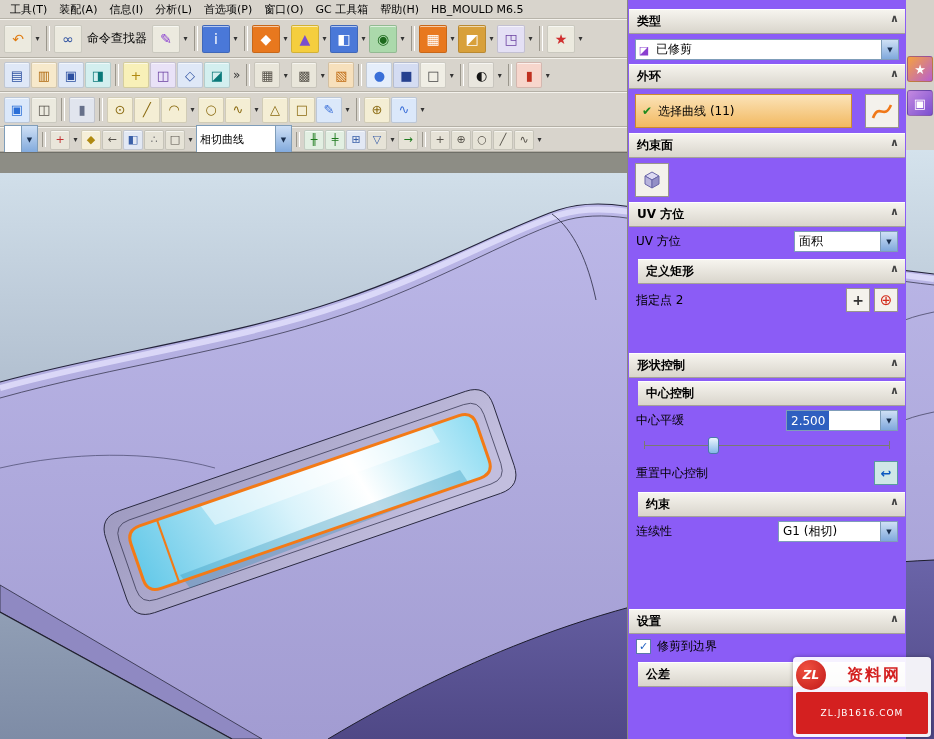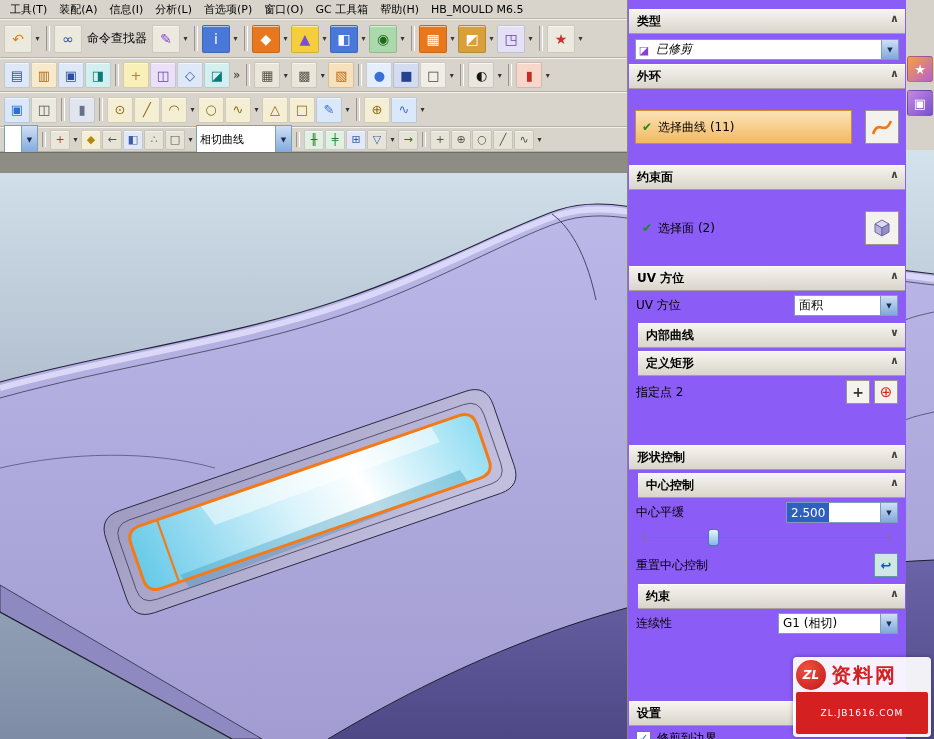--- a/index.html
+++ b/index.html
@@ -55,30 +55,30 @@
     border-left:1px solid #8a8880;box-sizing:border-box;padding-top:6px;overflow:hidden;z-index:4;font-size:12px;}
   .grp-hdr{position:relative;margin:3px 1px 0 1px;padding:3px 20px 3px 8px;font-weight:bold;font-size:12px;
     background:linear-gradient(#f6f4ee,#d9d5cc);border-top:1px solid #ffffff;border-bottom:1px solid #a5a198;cursor:default;}
   .grp-hdr.sub{margin-left:10px;}
   .chev{position:absolute;right:6px;top:2px;color:#444;font-size:11px;}
   .chev.up::after{content:"∧";}
   .chev.down::after{content:"∨";}
   .prow{display:flex;align-items:center;padding:4px 8px;gap:6px;}
   .plabel{white-space:nowrap;}
   .dd-field{height:21px;background:#fff;border:1px solid #7f9db9;display:flex;align-items:center;box-sizing:border-box;}
-  .type-field{margin:5px 7px 4px 7px;font-style:italic;}
+  .type-field{margin:5px 7px 4px 7px;}
   .dd-field.inline{margin-left:auto;}
   .w104{width:104px;} .w120{width:120px;}
   .dd-icon{width:16px;text-align:center;}
   .dd-icon::after{content:"◪";color:#8a3fd0;font-size:11px;}
   .dd-text{flex:1;padding:0 4px;white-space:nowrap;overflow:hidden;}
   .drop-btn{width:16px;align-self:stretch;background:linear-gradient(#cfe0f5,#7fa8dc);border-left:1px solid #7f9db9;
     display:flex;align-items:center;justify-content:center;}
   .drop-btn::after{content:"▼";font-size:7px;color:#1a3050;}
-  .sel-row{margin:21px 7px;display:flex;gap:13px;align-items:stretch;}
+  .sel-row{margin:5px 7px;display:flex;gap:13px;align-items:stretch;}
   .sel-list{flex:1;display:flex;align-items:center;gap:6px;padding:6px 6px;border:1px solid transparent;}
   .sel-list.hl{background:linear-gradient(#fbe3b8,#f2b961);border:1px solid #cd8a2e;}
   .check::after{content:"✔";color:#1d8a1d;font-weight:bold;font-size:12px;}
   .icon-btn-lg{width:32px;height:32px;background:#f4f2ec;border:1px solid #9a968c;
     display:flex;align-items:center;justify-content:center;flex:none;}
   .btns{margin-left:auto;display:flex;gap:4px;}
   .icon-btn-sm{width:22px;height:22px;background:#f4f2ec;border:1px solid #9a968c;
     display:flex;align-items:center;justify-content:center;flex:none;}
   .pt-plus::after{content:"+";font-weight:bold;font-size:14px;color:#333;}
   .pt-target::after{content:"⊕";font-size:15px;color:#d22a1a;}
@@ -95,24 +95,24 @@
   .slider-handle{position:absolute;left:26%;top:0;width:9px;height:15px;border-radius:3px;
     background:linear-gradient(#eaf5fd,#85b7e8);border:1px solid #4a7aa8;}
   .cb{width:13px;height:13px;background:#fff;border:1px solid #5a7aa8;display:flex;align-items:center;
     justify-content:center;flex:none;}
   .cb::after{content:"✓";color:#2060c0;font-size:11px;font-weight:bold;}
   .sp34{height:34px;} .sp60{height:60px;}
 
   
   .watermark{position:absolute;right:3px;bottom:2px;width:132px;z-index:9;background:rgba(255,255,255,.92);
     border-radius:4px;padding:3px;box-shadow:0 0 4px rgba(0,0,0,.35);}
-  .wm-top{display:flex;align-items:center;gap:5px;}
+  .wm-top{display:flex;align-items:center;gap:21px;}
   .wm-logo{width:30px;height:30px;border-radius:50%;background:radial-gradient(circle at 35% 30%,#f05040,#c01818);
     color:#fff;display:flex;align-items:center;justify-content:center;font-weight:bold;font-style:italic;font-size:12px;flex:none;}
-  .wm-site{color:#d42020;font-size:20px;font-weight:bold;letter-spacing:2px;white-space:nowrap;font-family:Liberation Serif, serif;}
+  .wm-site{color:#d42020;font-size:16px;font-weight:bold;letter-spacing:2px;white-space:nowrap;font-family:Liberation Serif, serif;}
   .wm-domain{background:#d42020;color:#fff;font-size:9px;text-align:center;border-radius:2px;
     margin-top:2px;padding:16px 0;letter-spacing:1px;}
 </style>
 </head>
 <body>
 
 <div class="app">
 
   <svg class="viewport" viewBox="0 150 934 589" preserveAspectRatio="none">
     <defs>
@@ -329,24 +329,20 @@
           <path d="M3 19 C9 3,14 22,21 6" fill="none" stroke="#f07818" stroke-width="2.6"></path>
         </svg>
       </div>
     </div>
 
     <div class="grp-hdr">
       <span class="hdr-text">约束面</span>
       <span class="chev up"></span>
     </div>
     <div class="sel-row">
-      <div class="sel-list">
-        <span class="check"></span>
-        <span>选择面 (2)</span>
-      </div>
       <div class="icon-btn-lg">
         <svg width="24" height="24" viewBox="0 0 24 24">
           <polygon points="5,8 12,4 19,8 12,12" fill="#dcd9f2" stroke="#6a66a8" stroke-width="1"></polygon>
           <polygon points="5,8 12,12 12,20 5,16" fill="#b8b4dd" stroke="#6a66a8" stroke-width="1"></polygon>
           <polygon points="19,8 12,12 12,20 19,16" fill="#938fc6" stroke="#6a66a8" stroke-width="1"></polygon>
         </svg>
       </div>
     </div>
 
     <div class="grp-hdr">
@@ -354,24 +350,20 @@
       <span class="chev up"></span>
     </div>
     <div class="prow">
       <span class="plabel">UV 方位</span>
       <div class="dd-field inline w104">
         <span class="dd-text">面积</span>
         <span class="drop-btn"></span>
       </div>
     </div>
     <div class="grp-hdr sub">
-      <span class="hdr-text">内部曲线</span>
-      <span class="chev down"></span>
-    </div>
-    <div class="grp-hdr sub">
       <span class="hdr-text">定义矩形</span>
       <span class="chev up"></span>
     </div>
     <div class="prow">
       <span class="plabel">指定点 2</span>
       <div class="btns">
         <span class="icon-btn-sm pt-plus"></span>
         <span class="icon-btn-sm pt-target"></span>
       </div>
     </div>

